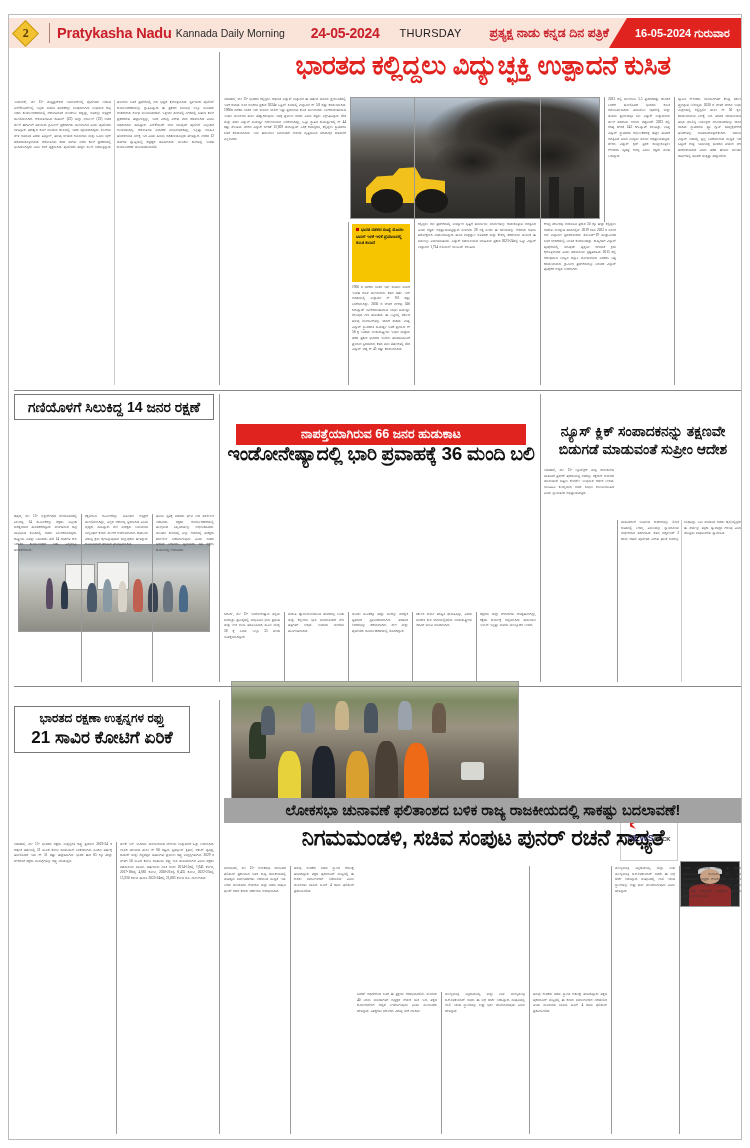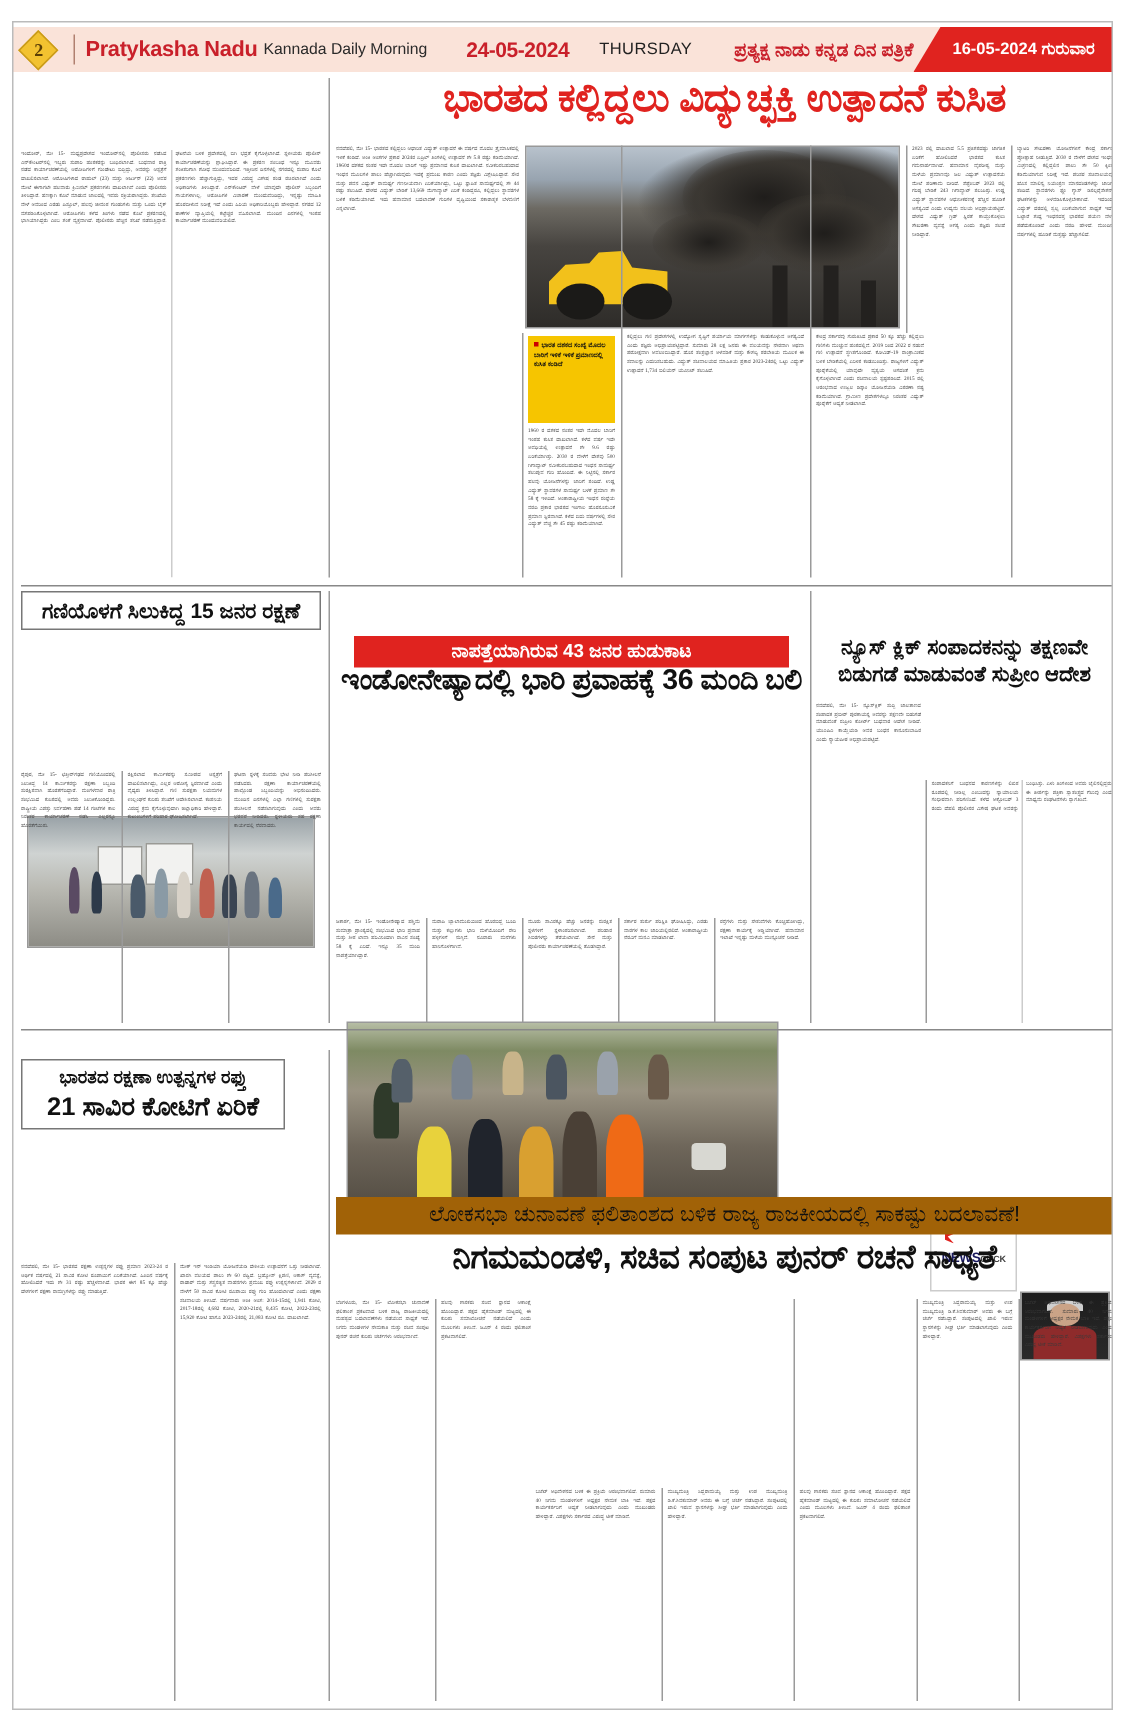--- a/index.html
+++ b/index.html
@@ -100,21 +100,21 @@
   }
   .kn-hd-red2 {
     font-size: 19px; color: #111; font-weight: bold; line-height: 1.1;
     text-align: center; letter-spacing: -0.3px;
   }
   .redbar {
     background: #e0231f; color: #fff; font-weight: bold;
     font-size: 12.5px; text-align: center; padding: 3px 6px; line-height: 1.2;
   }
   .yellowbar {
-    background: #a16207; color: #111; font-weight: normal;
+    background: #a3a3a3; color: #111; font-weight: bold;
     font-size: 14.5px; text-align: center; padding: 4px 6px; line-height: 1.2;
   }
   .txt {
     font-size: 3.35px;
     line-height: 1.62;
     color: #3a3a3a;
     text-align: justify;
     word-spacing: 0.4px;
     font-family: "Liberation Serif", serif;
     overflow: hidden;
@@ -274,21 +274,21 @@
     <div class="txt kn" style="height:288px;">2023 ರಲ್ಲಿ ದಾಖಲಾದ 5.5 ಪ್ರತಿಶತದಷ್ಟು ಜಾಗತಿಕ ಏರಿಕೆಗೆ ಹೋಲಿಸಿದರೆ ಭಾರತದ ಕುಸಿತ ಗಮನಾರ್ಹವಾಗಿದೆ. ಹವಾಮಾನ ವೈಪರೀತ್ಯ ಮತ್ತು ಮಳೆಯ ಪ್ರಮಾಣವೂ ಜಲ ವಿದ್ಯುತ್ ಉತ್ಪಾದನೆಯ ಮೇಲೆ ಪರಿಣಾಮ ಬೀರಿದೆ. ಸೆಪ್ಟೆಂಬರ್ 2023 ರಲ್ಲಿ ಗರಿಷ್ಠ ಬೇಡಿಕೆ 243 ಗಿಗಾವ್ಯಾಟ್ ತಲುಪಿತ್ತು. ಉಷ್ಣ ವಿದ್ಯುತ್ ಸ್ಥಾವರಗಳ ಆಧುನೀಕರಣಕ್ಕೆ ಹೆಚ್ಚಿನ ಹೂಡಿಕೆ ಅಗತ್ಯವಿದೆ ಎಂದು ಉದ್ಯಮ ವಲಯ ಅಭಿಪ್ರಾಯಪಟ್ಟಿದೆ. ದೇಶದ ವಿದ್ಯುತ್ ಗ್ರಿಡ್ ಸ್ಥಿರತೆ ಕಾಯ್ದುಕೊಳ್ಳಲು ಶೇಖರಣಾ ವ್ಯವಸ್ಥೆ ಅಗತ್ಯ ಎಂದು ತಜ್ಞರು ಸಲಹೆ ನೀಡಿದ್ದಾರೆ.</div>
   </div>
   <div class="rule-v" style="left:674px; top:97px; height:288px;"></div>
   <div class="box" style="left:678px; top:97px; width:64px; height:288px;">
     <div class="txt kn" style="height:288px;">ಬ್ಯಾಟರಿ ಶೇಖರಣಾ ಯೋಜನೆಗಳಿಗೆ ಕೇಂದ್ರ ಸರ್ಕಾರ ಪ್ರೋತ್ಸಾಹ ನೀಡುತ್ತಿದೆ. 2030 ರ ವೇಳೆಗೆ ದೇಶದ ಇಂಧನ ಮಿಶ್ರಣದಲ್ಲಿ ಕಲ್ಲಿದ್ದಲಿನ ಪಾಲು ಶೇ 50 ಕ್ಕಿಂತ ಕಡಿಮೆಯಾಗುವ ನಿರೀಕ್ಷೆ ಇದೆ. ಪರಿಸರ ಸಚಿವಾಲಯವು ಹೊಸ ಮಾಲಿನ್ಯ ನಿಯಂತ್ರಣ ಮಾನದಂಡಗಳನ್ನು ಜಾರಿಗೆ ತಂದಿದೆ. ಸ್ಥಾವರಗಳು ಫ್ಲೂ ಗ್ಯಾಸ್ ಡಿಸಲ್ಫರೈಸೇಶನ್ ಘಟಕಗಳನ್ನು ಅಳವಡಿಸಿಕೊಳ್ಳಬೇಕಾಗಿದೆ. ಇದರಿಂದ ವಿದ್ಯುತ್ ದರದಲ್ಲಿ ಸ್ವಲ್ಪ ಏರಿಕೆಯಾಗುವ ಸಾಧ್ಯತೆ ಇದೆ. ಒಟ್ಟಾರೆ ಶುದ್ಧ ಇಂಧನದತ್ತ ಭಾರತದ ಪಯಣ ವೇಗ ಪಡೆದುಕೊಂಡಿದೆ ಎಂದು ವರದಿ ಹೇಳಿದೆ. ಮುಂದಿನ ವರ್ಷಗಳಲ್ಲಿ ಹೂಡಿಕೆ ಮತ್ತಷ್ಟು ಹೆಚ್ಚಾಗಲಿದೆ.</div>
   </div>
 
   <div class="hline" style="left:14px; top:390px; width:728px;"></div>
 
   <div class="box hl-box" style="left:14px; top:394px; width:200px;">
-    <div class="kn-hd-md">ಗಣಿಯೊಳಗೆ ಸಿಲುಕಿದ್ದ 15 ಜನರ ರಕ್ಷಣೆ</div>
+    <div class="kn-hd-md">ಗಣಿಯೊಳಗೆ ಸಿಲುಕಿದ್ದ 14 ಜನರ ರಕ್ಷಣೆ</div>
   </div>
   <div class="box photo ph-crowd" style="left:18px; top:422px; width:192px; height:88px; border:1px solid #999;">
     <div class="amb" style="left:24%; top:22%; width:16%; height:30%;"></div>
     <div class="amb" style="left:41%; top:20%; width:17%; height:32%;"></div>
     <div class="pp" style="left:14%; top:38%; width:4%; height:36%; background:#5a4a63;"></div>
     <div class="pp" style="left:22%; top:42%; width:4%; height:32%; background:#2d3a4a;"></div>
     <div class="pp" style="left:36%; top:44%; width:5%; height:34%; background:#4a5a6a;"></div>
     <div class="pp" style="left:44%; top:40%; width:5%; height:38%; background:#8a9aa5;"></div>
     <div class="pp" style="left:52%; top:42%; width:5%; height:36%; background:#d8d2c8;"></div>
     <div class="pp" style="left:60%; top:40%; width:5%; height:38%; background:#c06050;"></div>
@@ -304,21 +304,21 @@
     <div class="txt kn" style="height:168px;">ರಕ್ಷಿಸಲಾದ ಕಾರ್ಮಿಕರನ್ನು ಸಮೀಪದ ಆಸ್ಪತ್ರೆಗೆ ದಾಖಲಿಸಲಾಗಿದ್ದು, ಎಲ್ಲರ ಆರೋಗ್ಯ ಸ್ಥಿರವಾಗಿದೆ ಎಂದು ವೈದ್ಯರು ತಿಳಿಸಿದ್ದಾರೆ. ಗಣಿ ಸುರಕ್ಷತಾ ನಿಯಮಗಳ ಉಲ್ಲಂಘನೆ ಕುರಿತು ತನಿಖೆಗೆ ಆದೇಶಿಸಲಾಗಿದೆ. ಕಂಪನಿಯ ವಿರುದ್ಧ ಕ್ರಮ ಕೈಗೊಳ್ಳುವುದಾಗಿ ಜಿಲ್ಲಾಧಿಕಾರಿ ಹೇಳಿದ್ದಾರೆ. ಕುಟುಂಬಗಳಿಗೆ ಪರಿಹಾರ ಘೋಷಿಸಲಾಗಿದೆ.</div>
   </div>
   <div class="rule-v" style="left:152px; top:514px; height:168px;"></div>
   <div class="box" style="left:156px; top:514px; width:58px; height:168px;">
     <div class="txt kn" style="height:168px;">ಘಟನಾ ಸ್ಥಳಕ್ಕೆ ಸಚಿವರು ಭೇಟಿ ನೀಡಿ ಪರಿಶೀಲನೆ ನಡೆಸಿದರು. ರಕ್ಷಣಾ ಕಾರ್ಯಾಚರಣೆಯಲ್ಲಿ ಪಾಲ್ಗೊಂಡ ಸಿಬ್ಬಂದಿಯನ್ನು ಅಭಿನಂದಿಸಿದರು. ಮುಂದಿನ ದಿನಗಳಲ್ಲಿ ಎಲ್ಲಾ ಗಣಿಗಳಲ್ಲಿ ಸುರಕ್ಷತಾ ಪರಿಶೀಲನೆ ನಡೆಸಲಾಗುವುದು ಎಂದು ಅವರು ಭರವಸೆ ನೀಡಿದರು. ಸ್ಥಳೀಯರು ಸಹ ರಕ್ಷಣಾ ಕಾರ್ಯದಲ್ಲಿ ನೆರವಾದರು.</div>
   </div>
 
   <div class="rule-v" style="left:219px; top:394px; height:288px;"></div>
 
   <div class="box redbar" style="left:236px; top:424px; width:290px;">
-    <span>ನಾಪತ್ತೆಯಾಗಿರುವ 43 ಜನರ ಹುಡುಕಾಟ</span>
+    <span>ನಾಪತ್ತೆಯಾಗಿರುವ 66 ಜನರ ಹುಡುಕಾಟ</span>
   </div>
   <div class="box" style="left:224px; top:444px; width:314px;">
     <div class="kn-hd-red2">ಇಂಡೋನೇಷ್ಯಾದಲ್ಲಿ ಭಾರಿ ಪ್ರವಾಹಕ್ಕೆ 36 ಮಂದಿ ಬಲಿ</div>
   </div>
   <div class="box photo ph-flood" style="left:231px; top:471px; width:288px; height:135px; border:1px solid #999;">
     <div class="pr" style="left:6%; top:30%; width:6%; height:28%; background:#2f3a2a;"></div>
     <div class="pr" style="left:16%; top:52%; width:8%; height:40%; background:#e8d23c;"></div>
     <div class="pr" style="left:28%; top:48%; width:8%; height:46%; background:#20242c;"></div>
     <div class="pr" style="left:40%; top:52%; width:8%; height:44%; background:#d9a030;"></div>
     <div class="pr" style="left:50%; top:44%; width:8%; height:52%; background:#4a4036;"></div>

